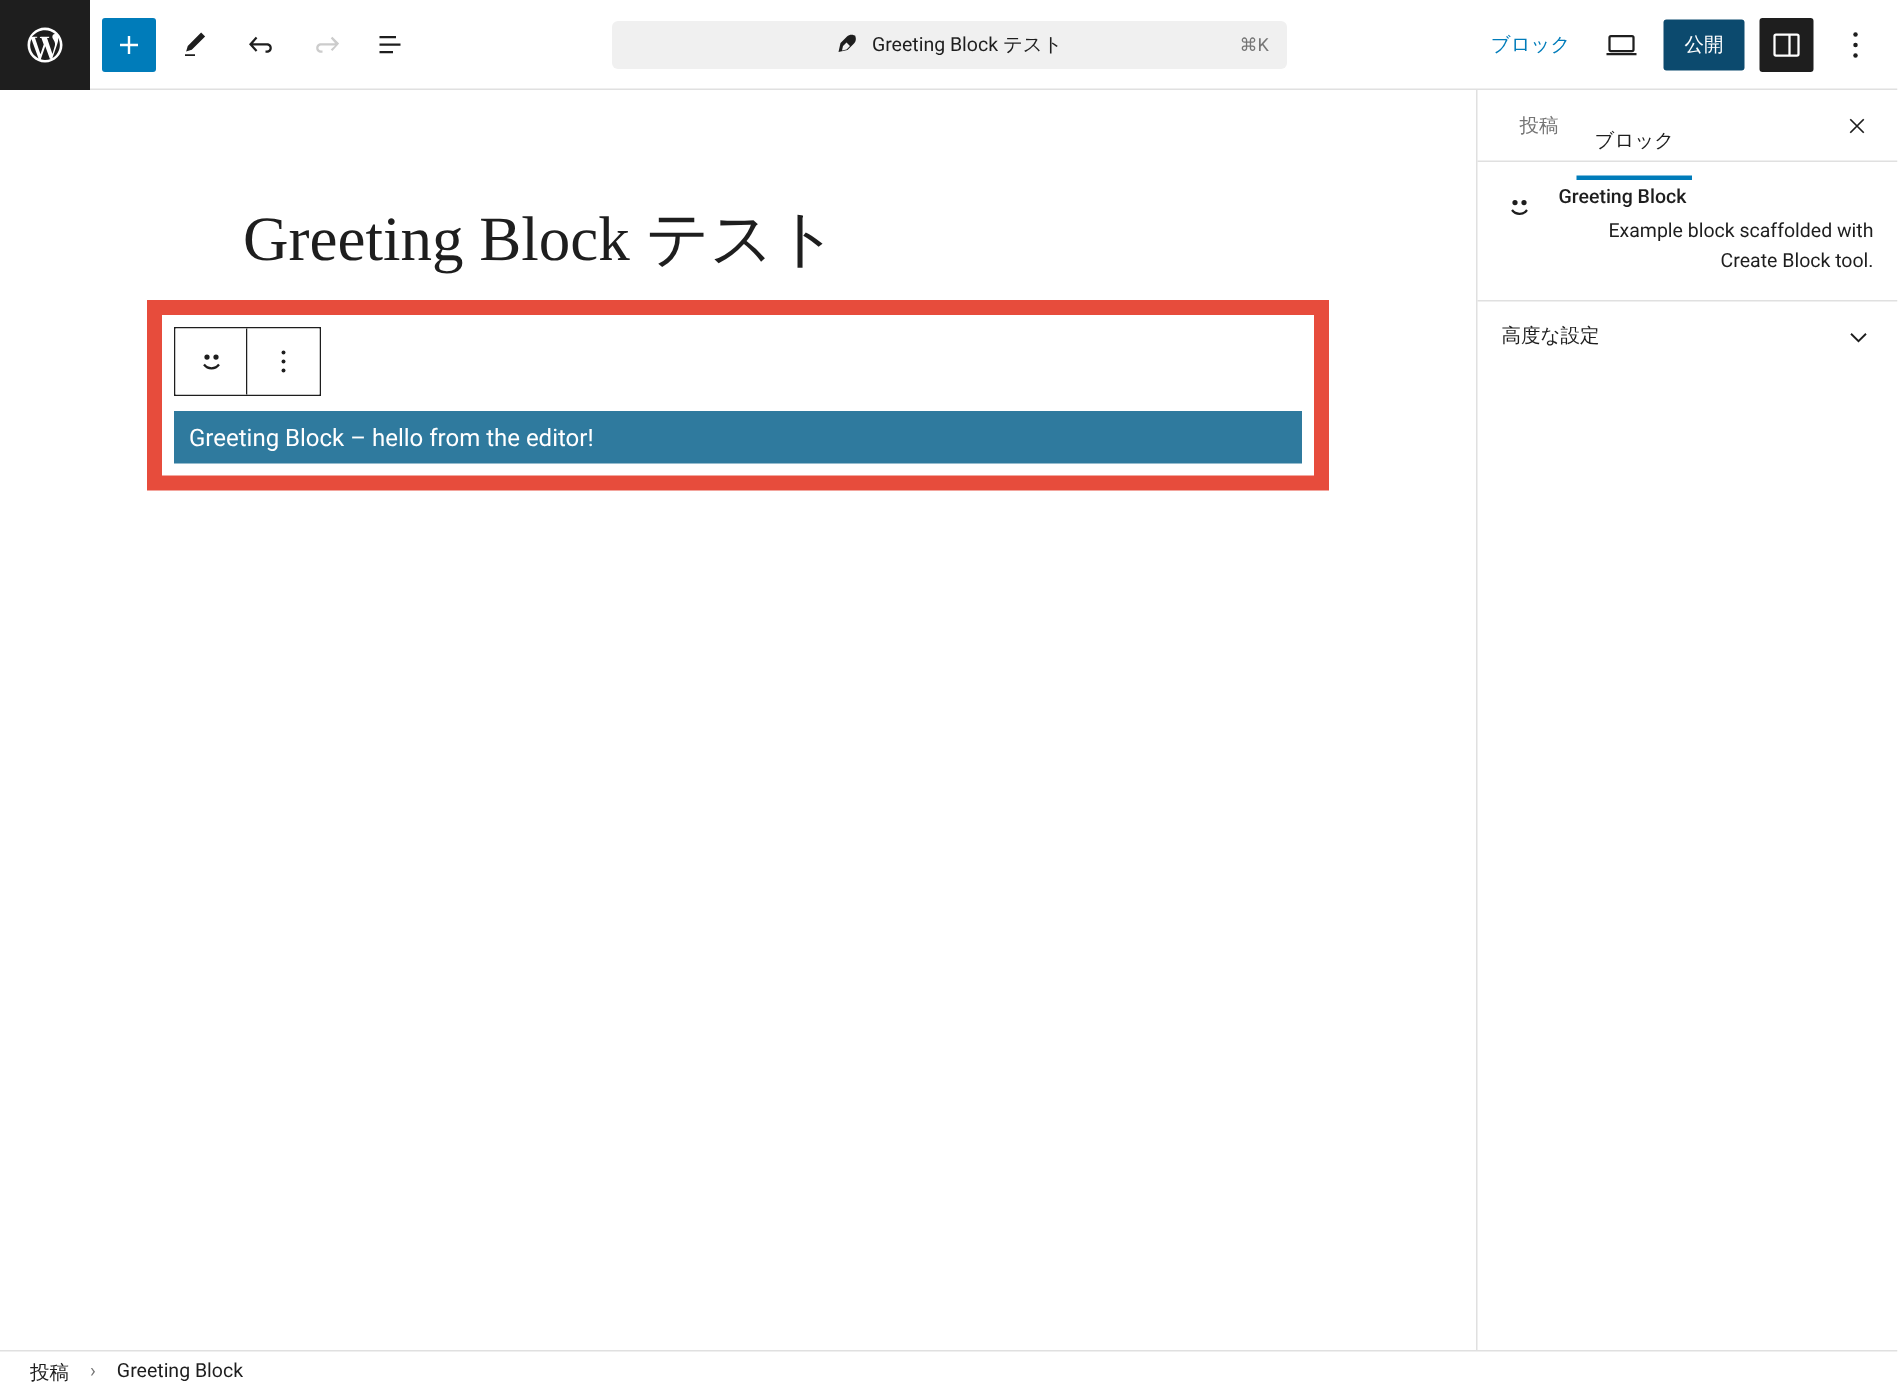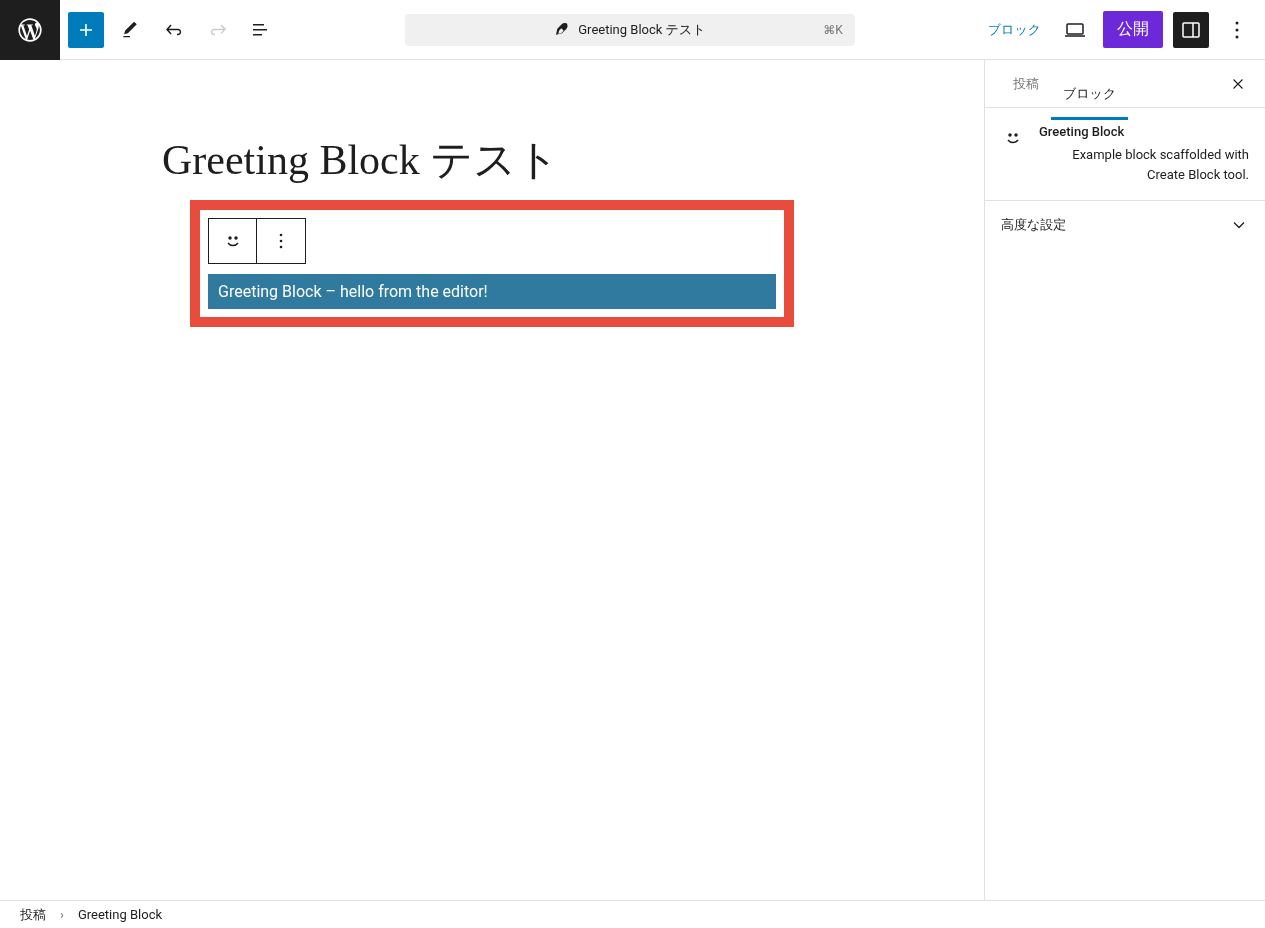--- a/index.html
+++ b/index.html
@@ -11,45 +11,45 @@
     .topbar-left { display: flex; align-items: center; gap: 8px; padding: 0 8px; }
     .icon-btn { width: 36px; height: 36px; border: none; background: transparent; border-radius: 2px; display: flex; align-items: center; justify-content: center; cursor: pointer; color: #1e1e1e; }
     .icon-btn.primary { background: #007cba; color: #fff; }
     .icon-btn.dark { background: #1e1e1e; color: #fff; }
     .icon-btn.disabled { color: #ccc; cursor: default; }
     .topbar-center { flex: 1; display: flex; justify-content: center; }
     .doc-title-bar { width: 450px; height: 32px; background: #f0f0f0; border-radius: 4px; display: flex; align-items: center; justify-content: center; gap: 8px; position: relative; padding: 0 12px; }
     .doc-title-bar .shortcut { position: absolute; right: 12px; color: #757575; font-size: 12px; }
     .topbar-right { display: flex; align-items: center; gap: 10px; padding: 0 10px; }
     .link-btn { color: #007cba; background: none; border: none; font-size: 13px; cursor: pointer; padding: 6px; }
-    .publish-btn { background: #6d28d9; color: #fff; border: none; padding: 8px 14px; border-radius: 2px; font-size: 16px; cursor: pointer; }
+    .publish-btn { background: #0c4a6e; color: #fff; border: none; padding: 8px 14px; border-radius: 2px; font-size: 13px; cursor: pointer; }
     
     
     .layout { display: flex; height: 840px; }
     .editor-area { flex: 1; position: relative; padding-top: 75px; }
     .editor-content { margin: 0 auto; width: 660px; position: relative; }
     .post-title { font-family: Georgia, serif; font-size: 42px; font-weight: 400; color: #1e1e1e; line-height: 1.2; }
     
-    .red-box { border: 10px solid #e74c3c; position: absolute; top: 140px; left: 50%; transform: translateX(-50%); width: 604px; padding: 8px; }
+    .red-box { border: 10px solid #e74c3c; position: absolute; top: 140px; left: 50%; transform: translateX(-50%); width: 788px; padding: 8px; }
     .block-toolbar { display: inline-flex; border: 1px solid #1e1e1e; background: #fff; margin-bottom: 10px; }
     .block-toolbar .tb-btn { width: 48px; height: 44px; border: none; background: #fff; display: flex; align-items: center; justify-content: center; cursor: pointer; }
     .block-toolbar .tb-btn:first-child { border-right: 1px solid #1e1e1e; }
     .greeting-block { background: #2f7a9e; color: #fff; padding: 8px 10px; font-size: 16px; }
     
     
     .sidebar { width: 281px; border-left: 1px solid #e0e0e0; display: flex; flex-direction: column; }
     .sidebar-tabs { display: flex; align-items: center; border-bottom: 1px solid #e0e0e0; padding: 0 16px; height: 48px; position: relative; }
     .sidebar-tab { padding: 14px 12px; font-size: 13px; color: #757575; cursor: pointer; border: none; background: none; }
     .sidebar-tab.active { color: #1e1e1e; border-bottom: 3px solid #007cba; font-weight: 500; margin-top: 24px; }
     .close-sidebar { position: absolute; right: 12px; background: none; border: none; cursor: pointer; padding: 6px; }
     .block-info { padding: 16px; display: flex; gap: 14px; border-bottom: 1px solid #e0e0e0; }
     .block-info-icon { flex-shrink: 0; margin-top: 2px; }
     .block-info-text .name { font-weight: 500; font-size: 13px; margin-bottom: 6px; }
     .block-info-text .desc { font-size: 13px; color: #1e1e1e; line-height: 1.5; text-align: right; }
-    .advanced-panel { padding: 14px 16px; display: flex; justify-content: space-between; align-items: center; cursor: pointer; font-size: 13px; }
+    .advanced-panel { padding: 14px 16px; display: flex; justify-content: space-between; cursor: pointer; font-size: 13px; }
     
     
     .breadcrumb { height: 28px; border-top: 1px solid #e0e0e0; display: flex; align-items: center; padding: 0 20px; gap: 14px; font-size: 13px; color: #1e1e1e; }
     .breadcrumb .sep { color: #757575; }
     
     svg { display: block; }
   </style>
 </head>
 <body>
 

